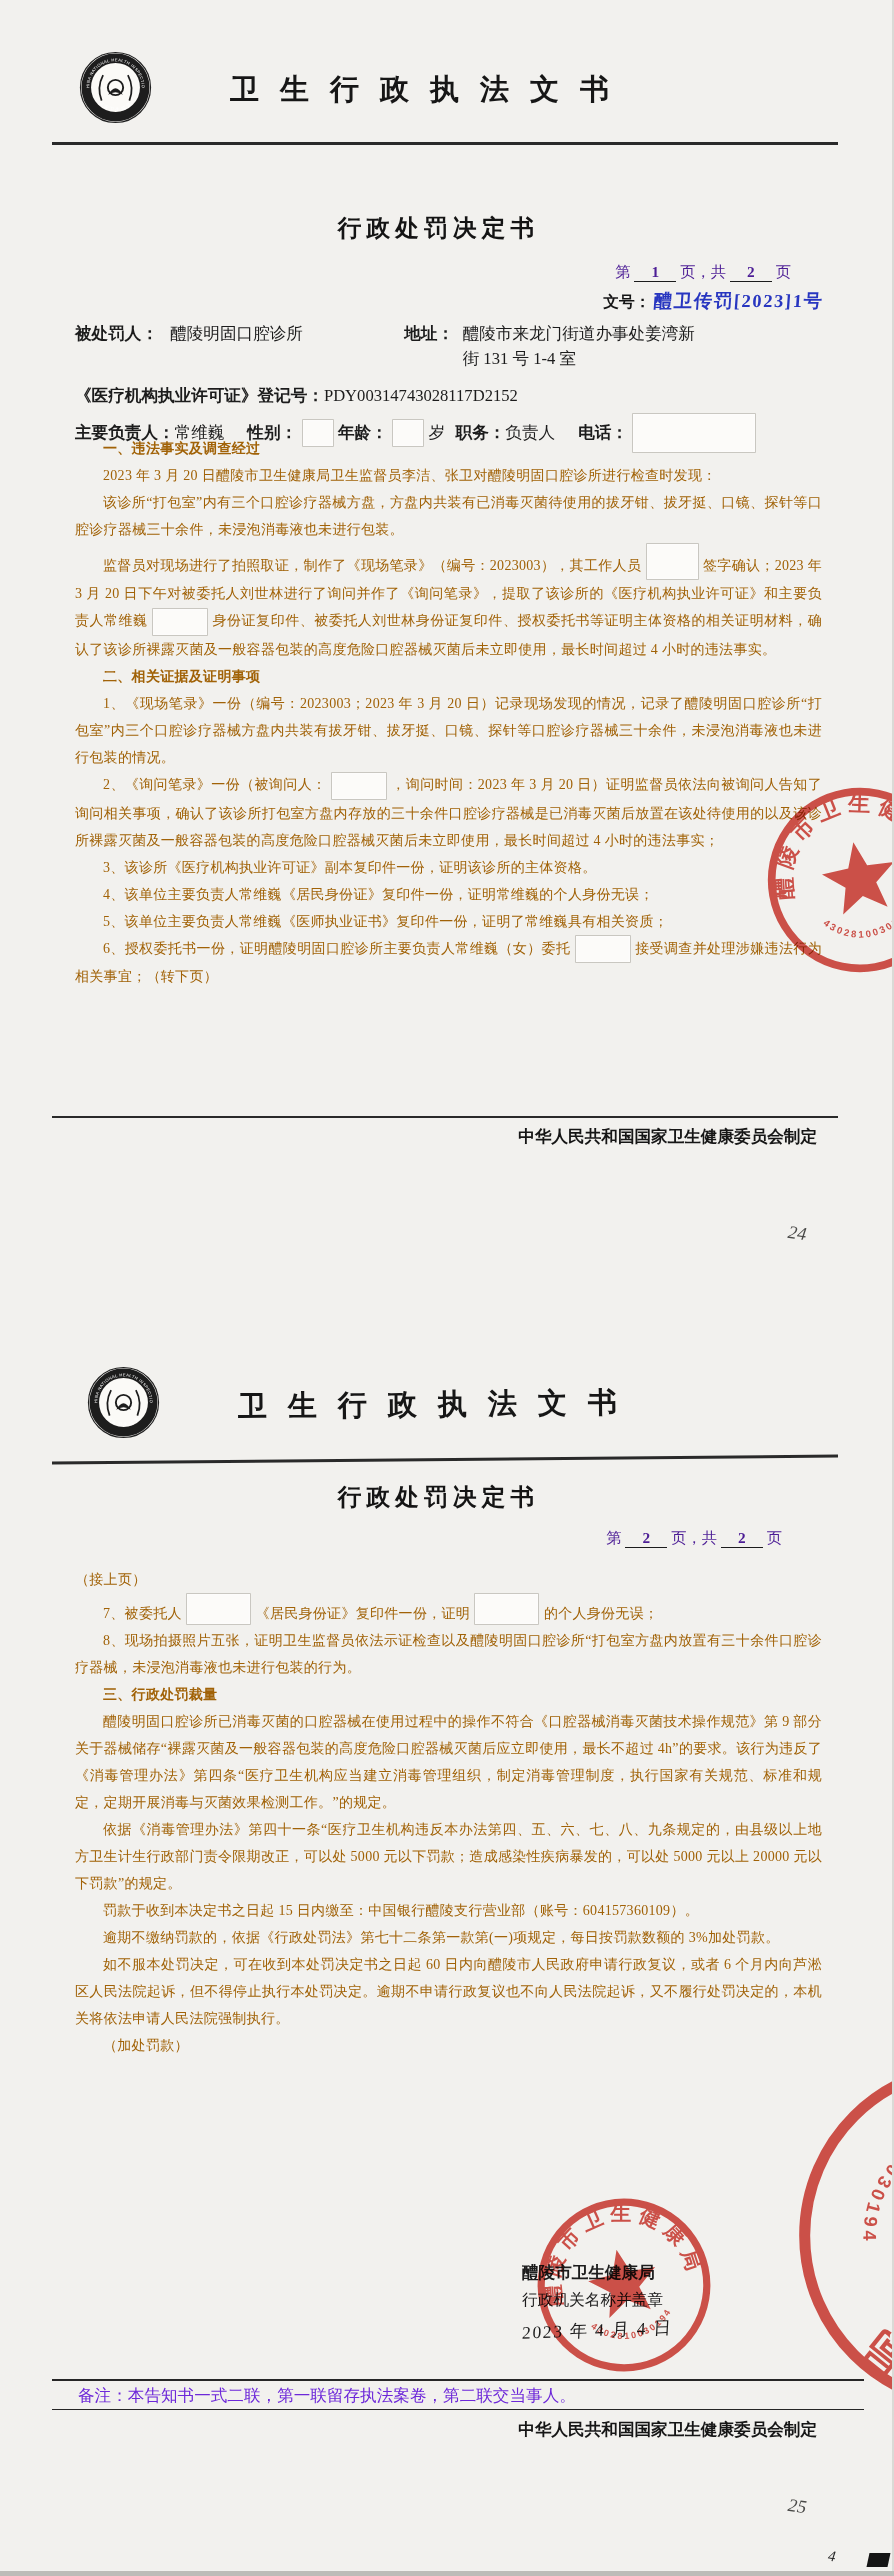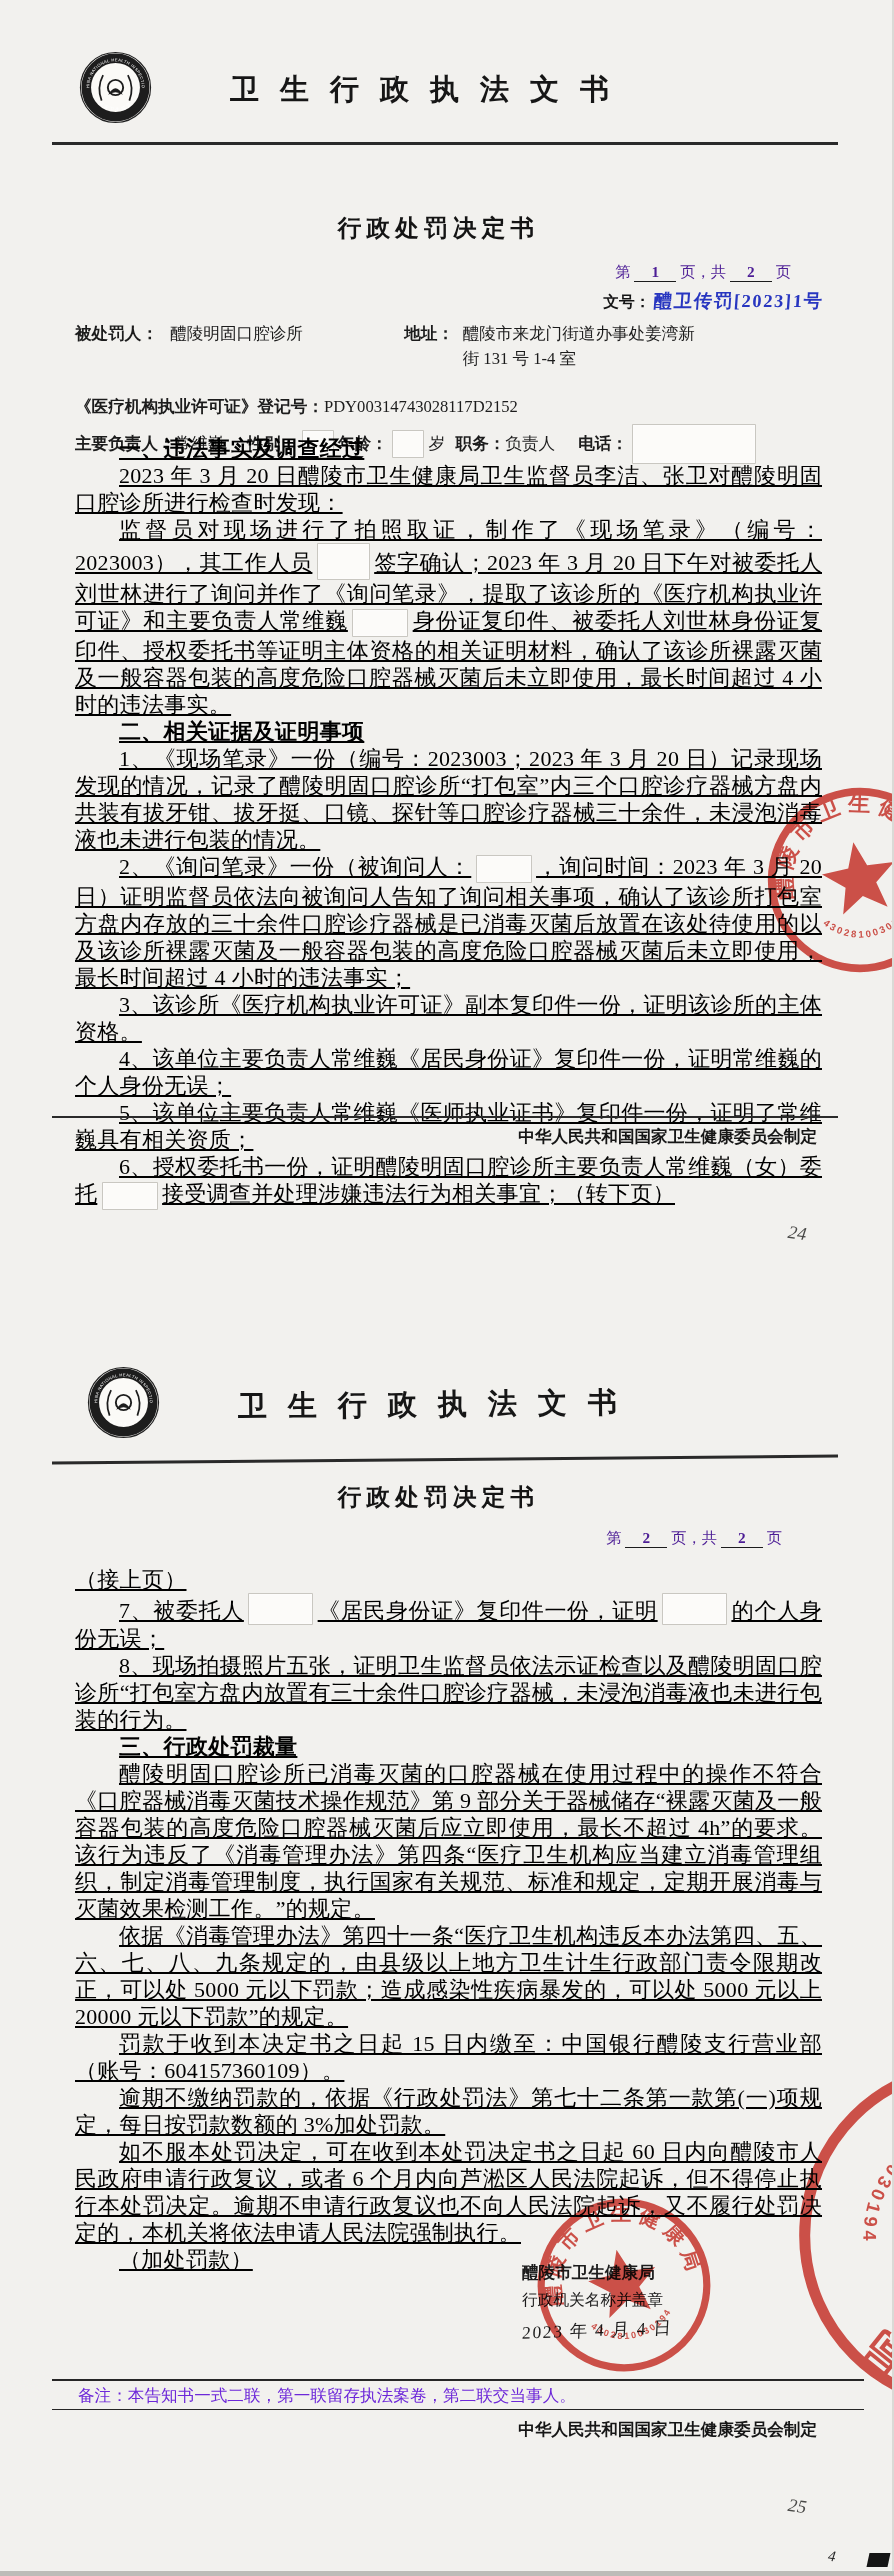--- a/index.html
+++ b/index.html
@@ -33,22 +33,22 @@
   
   .fields{position:absolute;left:75px;width:749px;font-size:16.6px;line-height:26px;}
   .frow{display:flex;align-items:flex-start;}
   .flabel{font-weight:700;white-space:nowrap;}
   .fval{white-space:nowrap;}
   .addrcol{line-height:25px;}
   .sp{display:inline-block;width:23px;}
   
   .bodytext{
     position:absolute;left:75px;width:747px;
-    font-size:22px;line-height:27px;letter-spacing:0.3px;
-    text-align:justify;color:#000000;text-decoration:underline;
+    font-size:14px;line-height:27px;letter-spacing:0.3px;
+    text-align:justify;color:#a16207;
   }
   .para{margin:0;text-indent:2em;}
   .para.noindent{text-indent:0;}
   .head{font-weight:700;}
   
   .rbox{
     display:inline-block;background:#fcfbf9;border:0.9px solid #c9c7c1;
     vertical-align:middle;margin:0 4.4px;border-radius:0.9px;
     box-shadow:inset 0 0 3.5px rgba(255,255,255,.9);
   }
@@ -122,21 +122,21 @@
   <div class="fields" style="top:321px;">
     <div class="frow">
       <span class="flabel">被处罚人：</span>
       <span class="fval" style="width:234px;padding-left:12.2px;">醴陵明固口腔诊所</span>
       <span class="flabel">地址：</span>
       <span class="addrcol" style="padding-left:8.7px;">
         <span>醴陵市来龙门街道办事处姜湾新</span><br>
         <span>街 131 号 1-4 室</span>
       </span>
     </div>
-    <div class="frow" style="margin-top:23px;">
+    <div class="frow" style="margin-top:12px;">
       <span class="flabel">《医疗机构执业许可证》登记号：</span>
       <span class="fval">PDY00314743028117D2152</span>
     </div>
     <div class="frow" style="margin-top:3.5px;align-items:center;">
       <span class="flabel">主要负责人：</span>
       <span class="fval">常维巍</span>
       <span class="sp"></span>
       <span class="flabel">性别：</span>
       <span class="rbox rb-sm"></span>
       <span class="flabel">年龄：</span>
@@ -147,20 +147,21 @@
       <span class="fval">负责人</span>
       <span class="sp"></span>
       <span class="flabel">电话：</span>
       <span class="rbox rb-phone"></span>
     </div>
   </div>
 
   <div class="bodytext" style="top:435px;">
     <p class="para head">一、违法事实及调查经过</p>
     <p class="para">2023 年 3 月 20 日醴陵市卫生健康局卫生监督员李洁、张卫对醴陵明固口腔诊所进行检查时发现：</p>
+    <p class="para">该诊所“打包室”内有三个口腔诊疗器械方盘，方盘内共装有已消毒灭菌待使用的拔牙钳、拔牙挺、口镜、探针等口腔诊疗器械三十余件，未浸泡消毒液也未进行包装。</p>
     <p class="para"><span>监督员对现场进行了拍照取证，制作了《现场笔录》（编号：2023003），其工作人员</span><span class="rbox rb-tall"></span><span>签字确认；2023 年 3 月 20 日下午对被委托人刘世林进行了询问并作了《询问笔录》，提取了该诊所的《医疗机构执业许可证》和主要负责人常维巍</span><span class="rbox rb-mid"></span><span>身份证复印件、被委托人刘世林身份证复印件、授权委托书等证明主体资格的相关证明材料，确认了该诊所裸露灭菌及一般容器包装的高度危险口腔器械灭菌后未立即使用，最长时间超过 4 小时的违法事实。</span></p>
     <p class="para head">二、相关证据及证明事项</p>
     <p class="para">1、《现场笔录》一份（编号：2023003；2023 年 3 月 20 日）记录现场发现的情况，记录了醴陵明固口腔诊所“打包室”内三个口腔诊疗器械方盘内共装有拔牙钳、拔牙挺、口镜、探针等口腔诊疗器械三十余件，未浸泡消毒液也未进行包装的情况。</p>
     <p class="para"><span>2、《询问笔录》一份（被询问人：</span><span class="rbox rb-mid"></span><span>，询问时间：2023 年 3 月 20 日）证明监督员依法向被询问人告知了询问相关事项，确认了该诊所打包室方盘内存放的三十余件口腔诊疗器械是已消毒灭菌后放置在该处待使用的以及该诊所裸露灭菌及一般容器包装的高度危险口腔器械灭菌后未立即使用，最长时间超过 4 小时的违法事实；</span></p>
     <p class="para">3、该诊所《医疗机构执业许可证》副本复印件一份，证明该诊所的主体资格。</p>
     <p class="para">4、该单位主要负责人常维巍《居民身份证》复印件一份，证明常维巍的个人身份无误；</p>
     <p class="para">5、该单位主要负责人常维巍《医师执业证书》复印件一份，证明了常维巍具有相关资质；</p>
     <p class="para"><span>6、授权委托书一份，证明醴陵明固口腔诊所主要负责人常维巍（女）委托</span><span class="rbox rb-mid"></span><span>接受调查并处理涉嫌违法行为相关事宜；（转下页）</span></p>
   </div>
 

